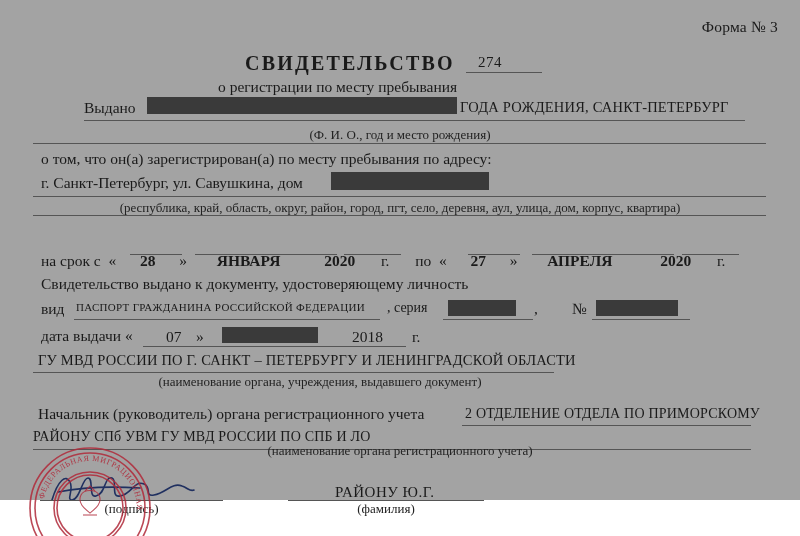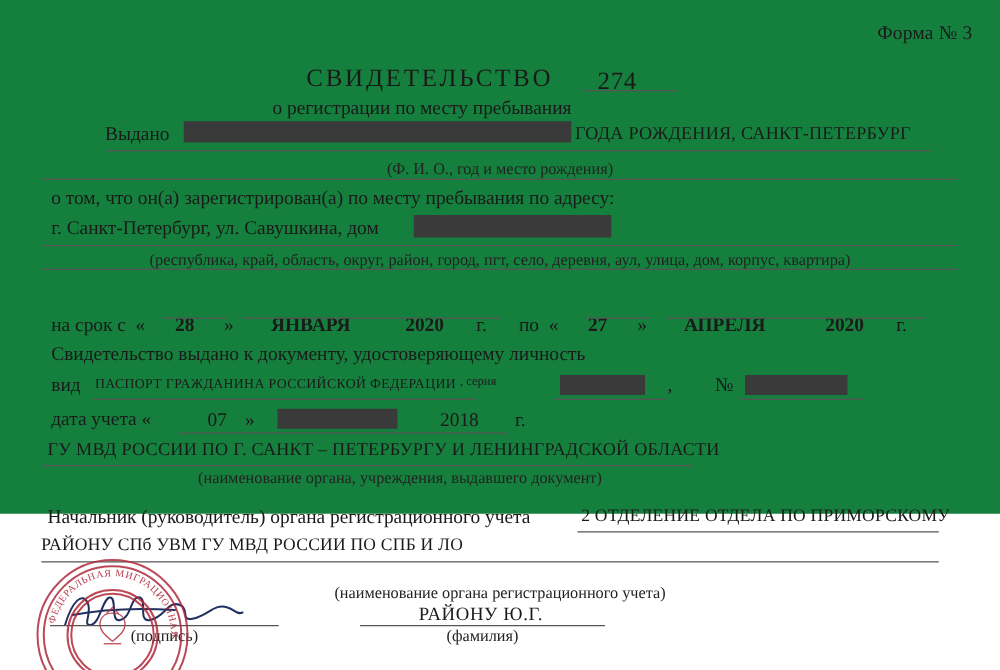--- a/index.html
+++ b/index.html
@@ -10,22 +10,22 @@
   body {
     width: 800px;
     height: 536px;
     overflow: hidden;
     font-family: "Liberation Serif", serif;
     color: #1a1a1a;
   }
   .page {
     position: relative;
     width: 800px;
-    height: 411px;
-    background: #15803d;
+    height: 500px;
+    background: #a3a3a3;
   }
 
   
   .abs { position: absolute; }
   .redact {
     display: inline-block;
     background: #3a3a3a;
     vertical-align: middle;
     height: 14px;
   }
@@ -46,26 +46,26 @@
     top: 18px;
     right: 22px;
     font-size: 15.5px;
     letter-spacing: 0.2px;
   }
   .title-main {
     top: 52px;
     left: 245px;
     font-size: 20px;
     letter-spacing: 2.2px;
-    font-weight: 400;
+    font-weight: 700;
   }
   .title-num {
     top: 54px;
     left: 478px;
-    font-size: 20px;
+    font-size: 15px;
     letter-spacing: 0.5px;
     text-align: center;
   }
   .title-num-rule {
     top: 72px;
     left: 466px;
     width: 76px;
   }
   .title-sub {
     top: 78px;
@@ -132,21 +132,21 @@
 
   
   .doc-line1 { top: 275px; left: 41px; font-size: 15.5px; }
   .doc-line2 { top: 300px; left: 41px; font-size: 15.5px; }
   .doc-vid-text {
     top: 301px;
     left: 76px;
     font-size: 11px;
     letter-spacing: 0.3px;
   }
-  .doc-seriya { top: 300px; left: 368px; font-size: 10px; }
+  .doc-seriya { top: 300px; left: 387px; font-size: 14px; }
   .seriya-redact { top: 300px; left: 448px; width: 68px; height: 16px; }
   .doc-nomer { top: 300px; left: 572px; font-size: 15.5px; }
   .nomer-redact { top: 300px; left: 596px; width: 82px; height: 16px; }
   .rule-vid { top: 319px; left: 74px; width: 306px; }
   .rule-seriya { top: 319px; left: 443px; width: 90px; }
   .rule-nomer { top: 319px; left: 592px; width: 98px; }
 
   .doc-line3 { top: 327px; left: 41px; font-size: 15.5px; }
   .date-num { top: 328px; left: 166px; font-size: 15.5px; }
   .date-redact { top: 327px; left: 222px; width: 96px; height: 16px; }
@@ -172,21 +172,21 @@
     letter-spacing: 0.2px;
   }
   .rule-nach1 { top: 425px; left: 462px; width: 289px; }
   .nach-line2 {
     top: 429px;
     left: 33px;
     font-size: 14px;
     letter-spacing: 0.2px;
   }
   .rule-nach2 { top: 449px; left: 33px; width: 718px; }
-  .cap-nach { top: 466px; left: 0; width: 800px; }
+  .cap-nach { top: 443px; left: 0; width: 800px; }
 
   
   .rule-sig { top: 500px; left: 40px; width: 183px; }
   .cap-sig { top: 501px; left: 40px; width: 183px; }
   .rule-fam { top: 500px; left: 288px; width: 196px; }
   .cap-fam { top: 501px; left: 288px; width: 196px; }
   .fam-name {
     top: 484px;
     left: 335px;
     font-size: 15px;
@@ -273,21 +273,21 @@
   <div class="abs doc-vid-text">ПАСПОРТ ГРАЖДАНИНА РОССИЙСКОЙ ФЕДЕРАЦИИ</div>
   <div class="abs doc-seriya">, серия</div>
   <div class="abs redact seriya-redact"></div>
   <div class="abs" style="top:300px;left:534px;font-size:15.5px">,</div>
   <div class="abs doc-nomer">№</div>
   <div class="abs redact nomer-redact"></div>
   <div class="rule rule-vid"></div>
   <div class="rule rule-seriya"></div>
   <div class="rule rule-nomer"></div>
 
-  <div class="abs doc-line3">дата учета   «</div>
+  <div class="abs doc-line3">дата выдачи   «</div>
   <div class="abs date-num">07</div>
   <div class="abs" style="top:328px;left:196px;font-size:15.5px">»</div>
   <div class="abs redact date-redact"></div>
   <div class="abs date-year">2018</div>
   <div class="abs date-g">г.</div>
   <div class="rule rule-date"></div>
 
   <div class="abs organ-line">ГУ  МВД  РОССИИ  ПО  Г. САНКТ – ПЕТЕРБУРГУ  И  ЛЕНИНГРАДСКОЙ ОБЛАСТИ</div>
   <div class="rule rule-organ"></div>
   <div class="abs nach-line">Начальник (руководитель) органа регистрационного учета</div>

